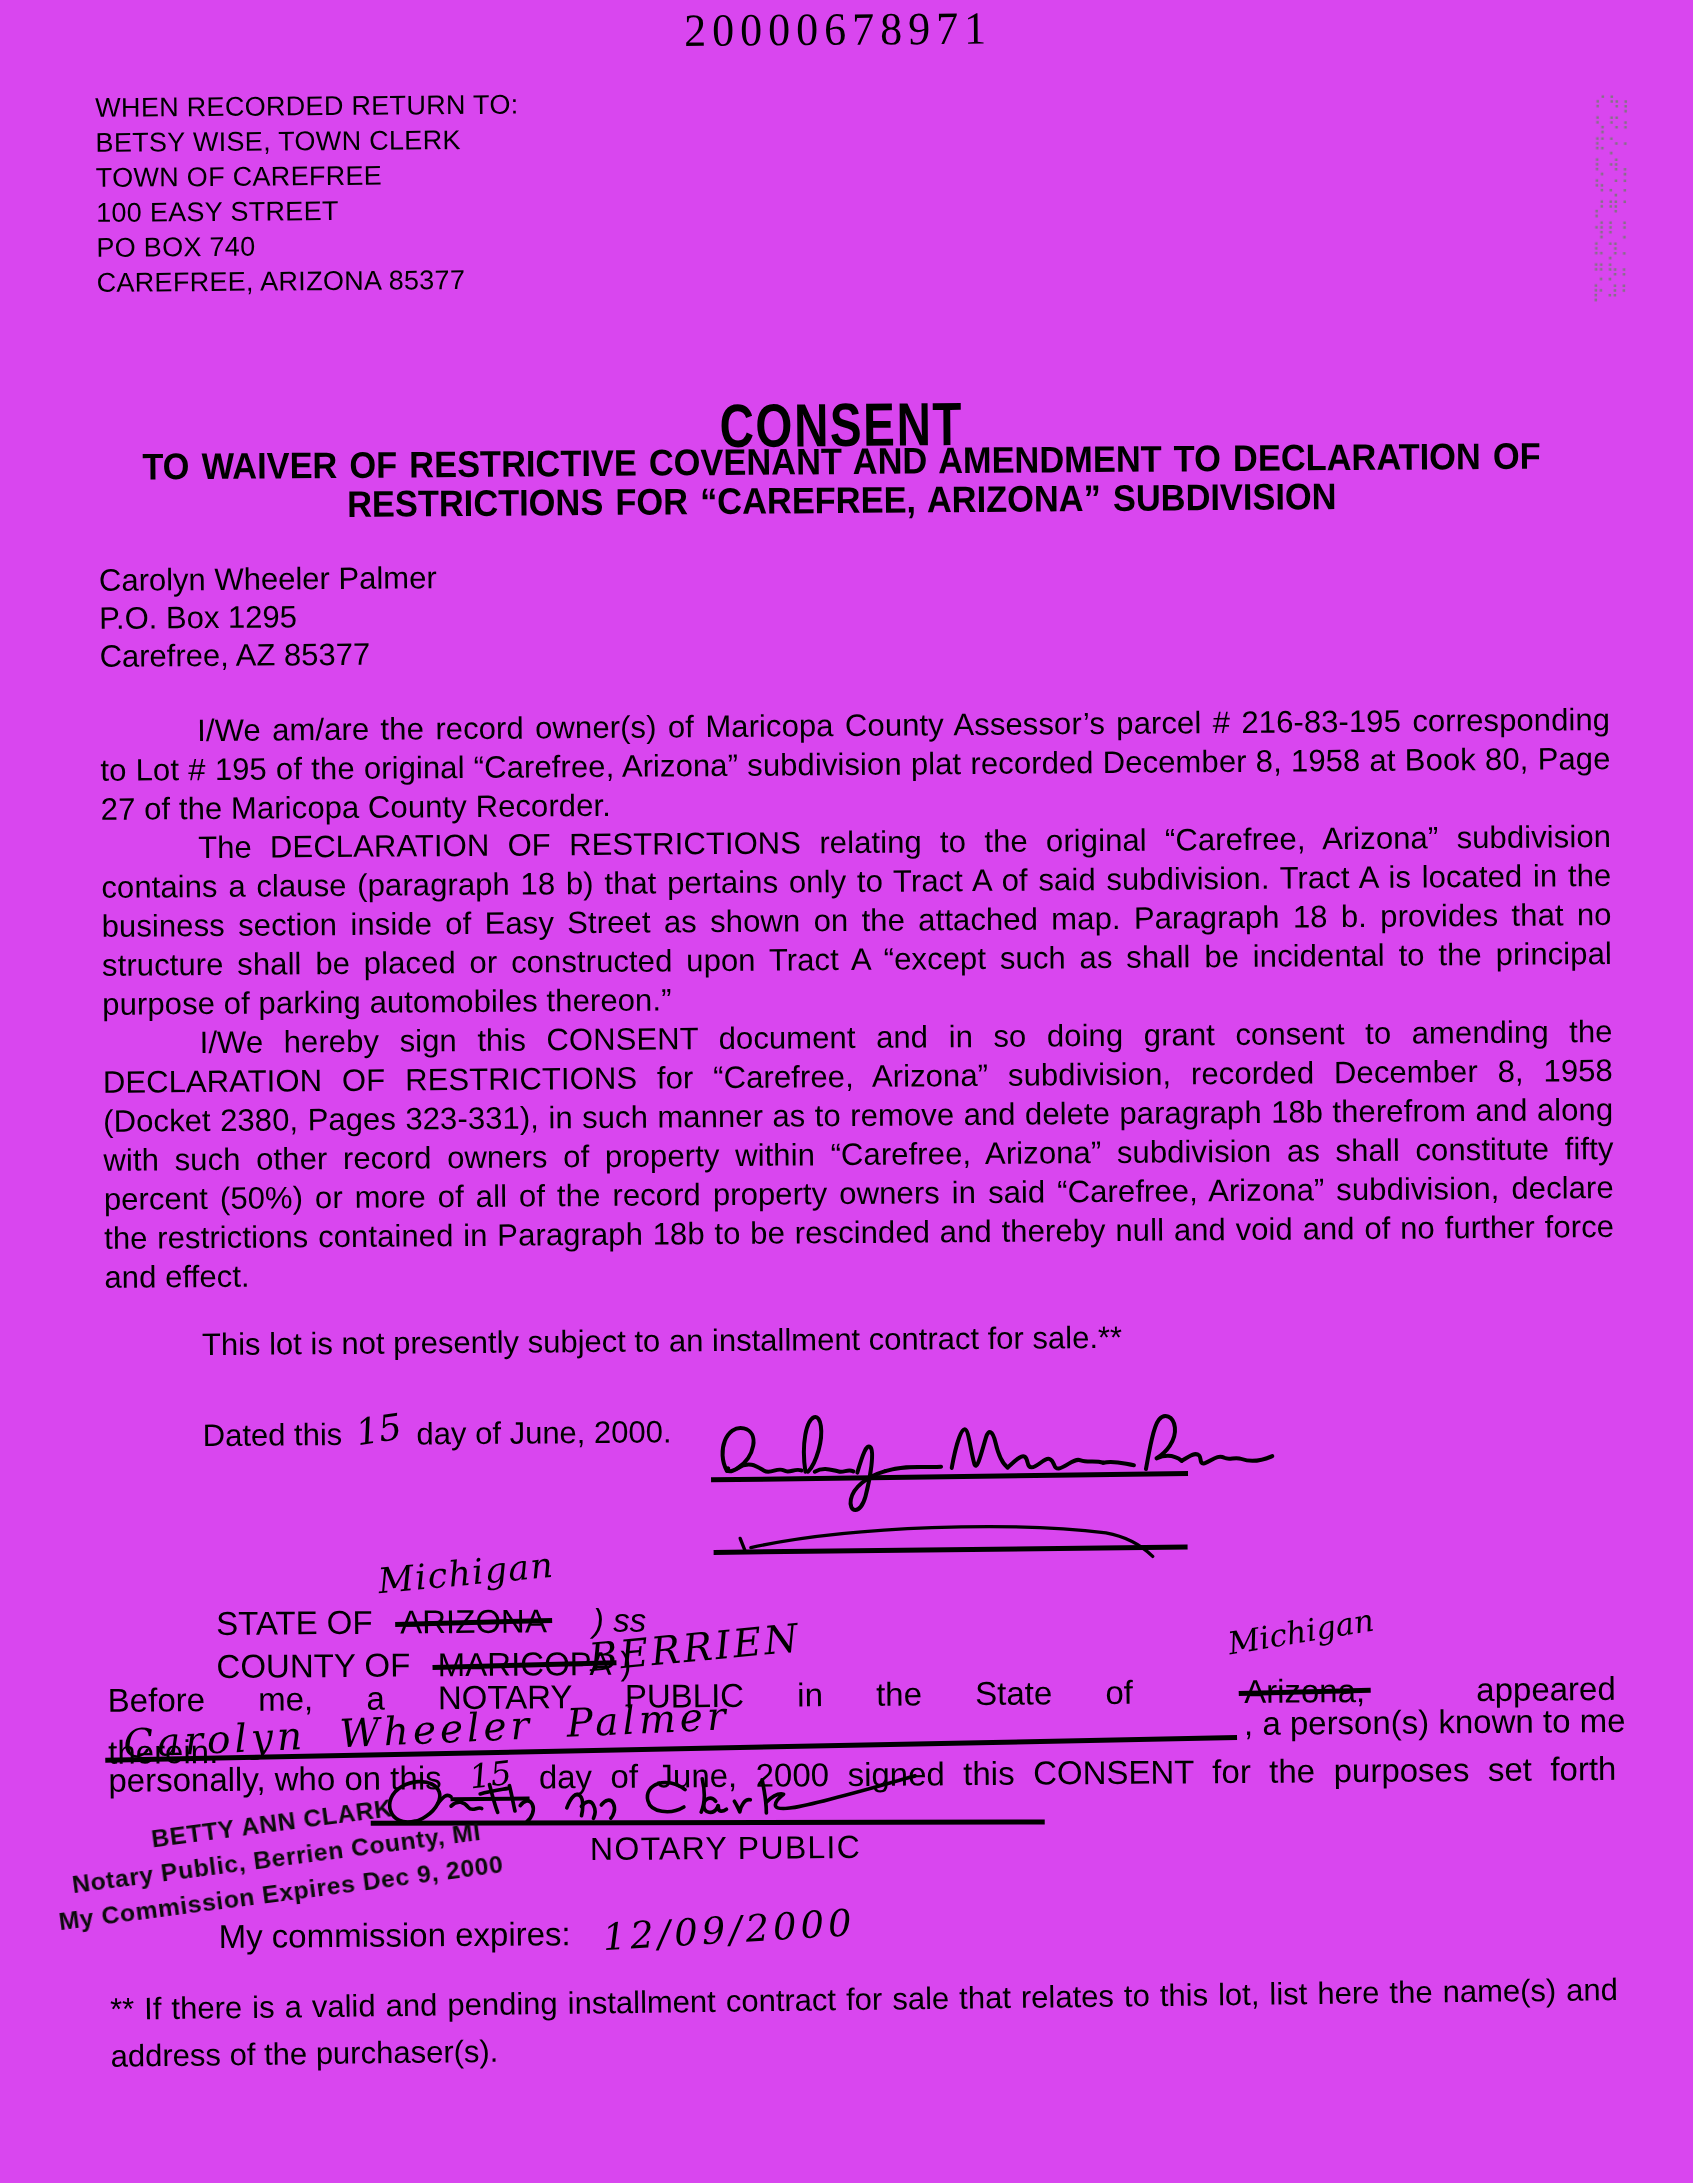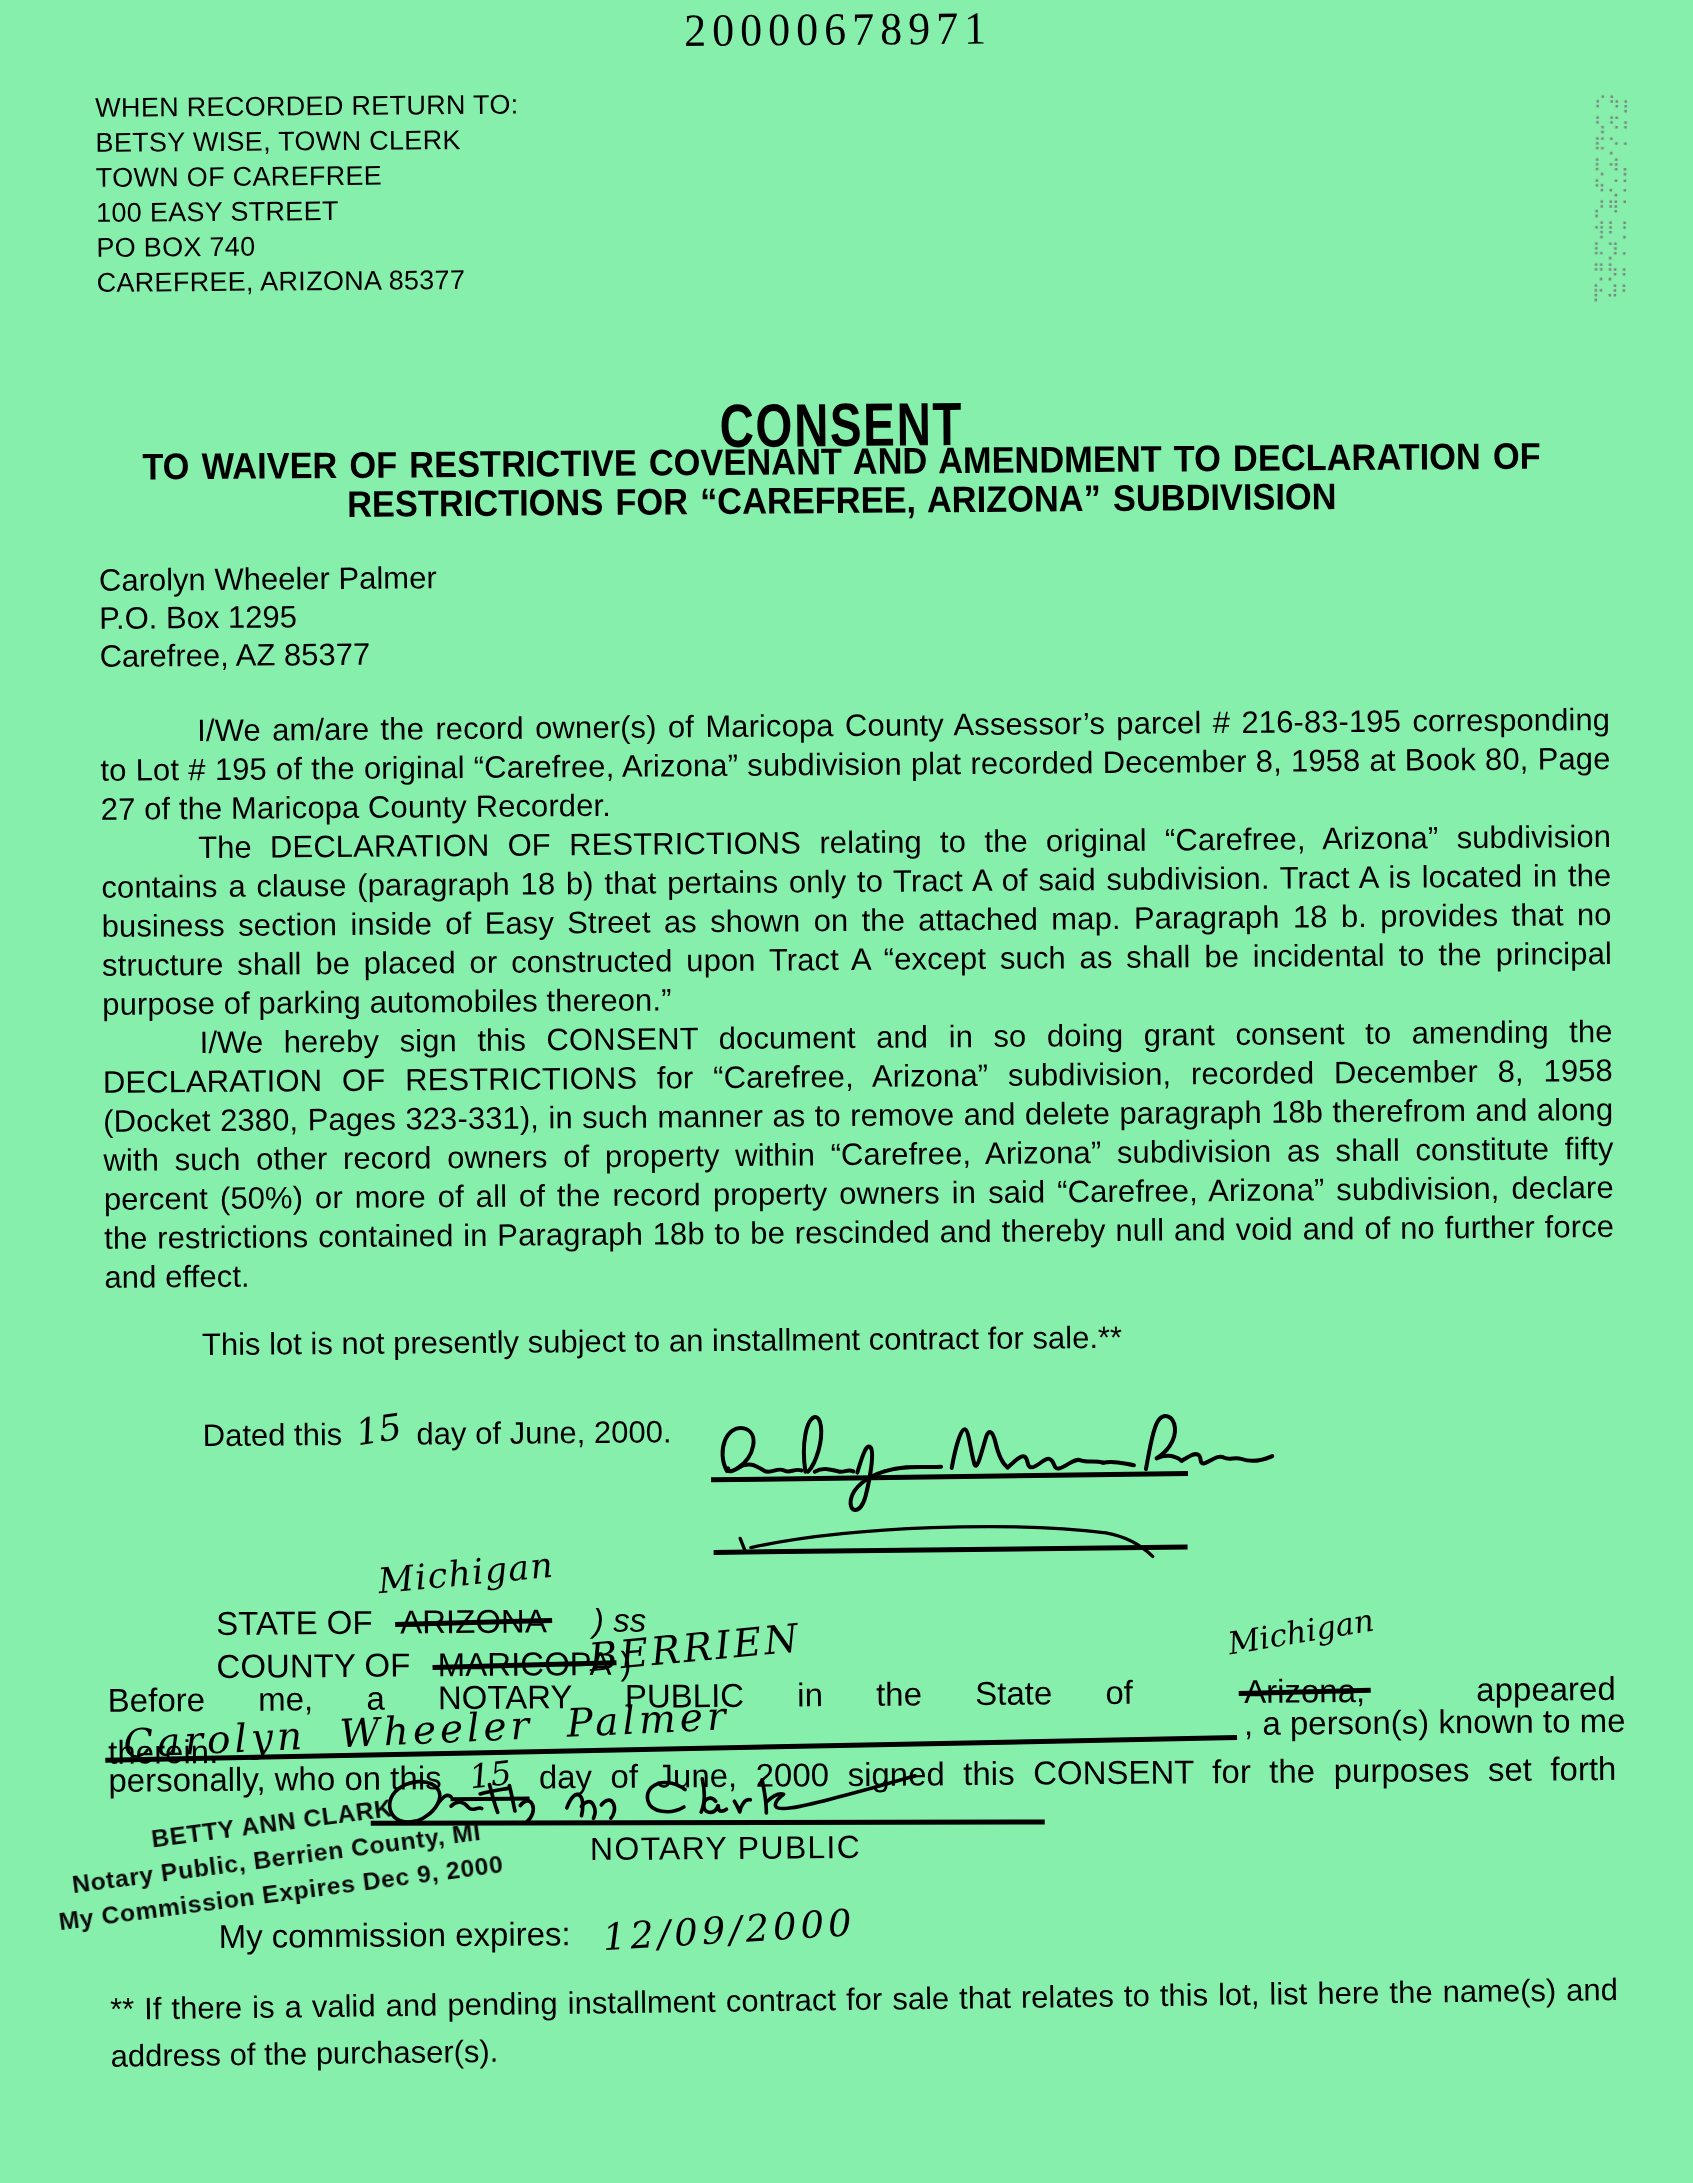--- a/index.html
+++ b/index.html
@@ -1,17 +1,17 @@
 <!DOCTYPE html>
 <html style="font-size:10.7px"><head>
 <meta charset="utf-8">
 <style>
   html,body{margin:0;padding:0;background:#e8e8e8;}
   body{width:1693px;height:2183px;font-family:"Liberation Sans",sans-serif;color:#000;}
-  .page{position:relative;width:1693px;height:2183px;background:#86efac;overflow:hidden;}
+  .page{position:relative;width:1693px;height:2183px;background:#d946ef;overflow:hidden;}
   .scan{position:absolute;inset:0;transform:rotate(-0.45deg);}
   .abs{position:absolute;}
 
   .doc-number{left:0;right:0;top:4px;text-align:center;font-family:"Liberation Serif",serif;
     font-size:44px;letter-spacing:6px;transform:scaleY(1.05);}
 
   .return-block{left:103px;top:85px;font-size:27px;line-height:35px;letter-spacing:0.3px;}
 
   .side-stamp{left:1600px;top:99px;width:40px;}
   .side-stamp::before{content:"⠎⠳⡆\A⢣⠫⠆\A⠯⡑⠂\A⢇⠺⡄\A⠳⢌⠅\A⡜⠻⠁\A⢺⠇⡃\A⠧⡹⠄\A⢛⡳⠆\A⡗⠼⠃";

